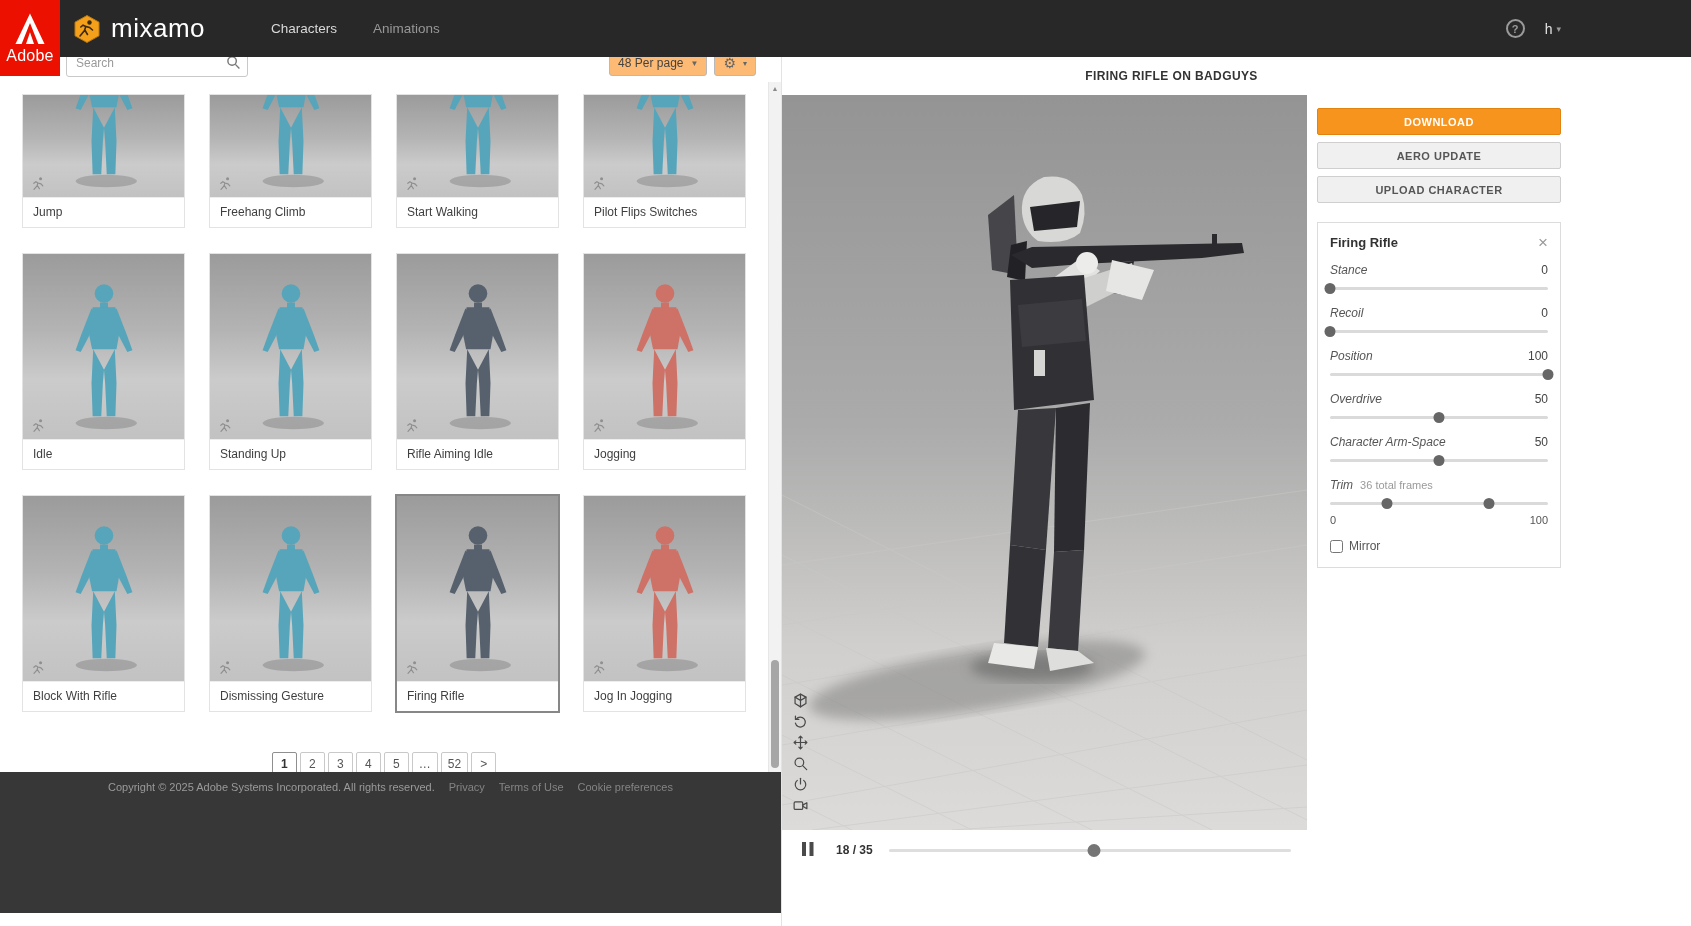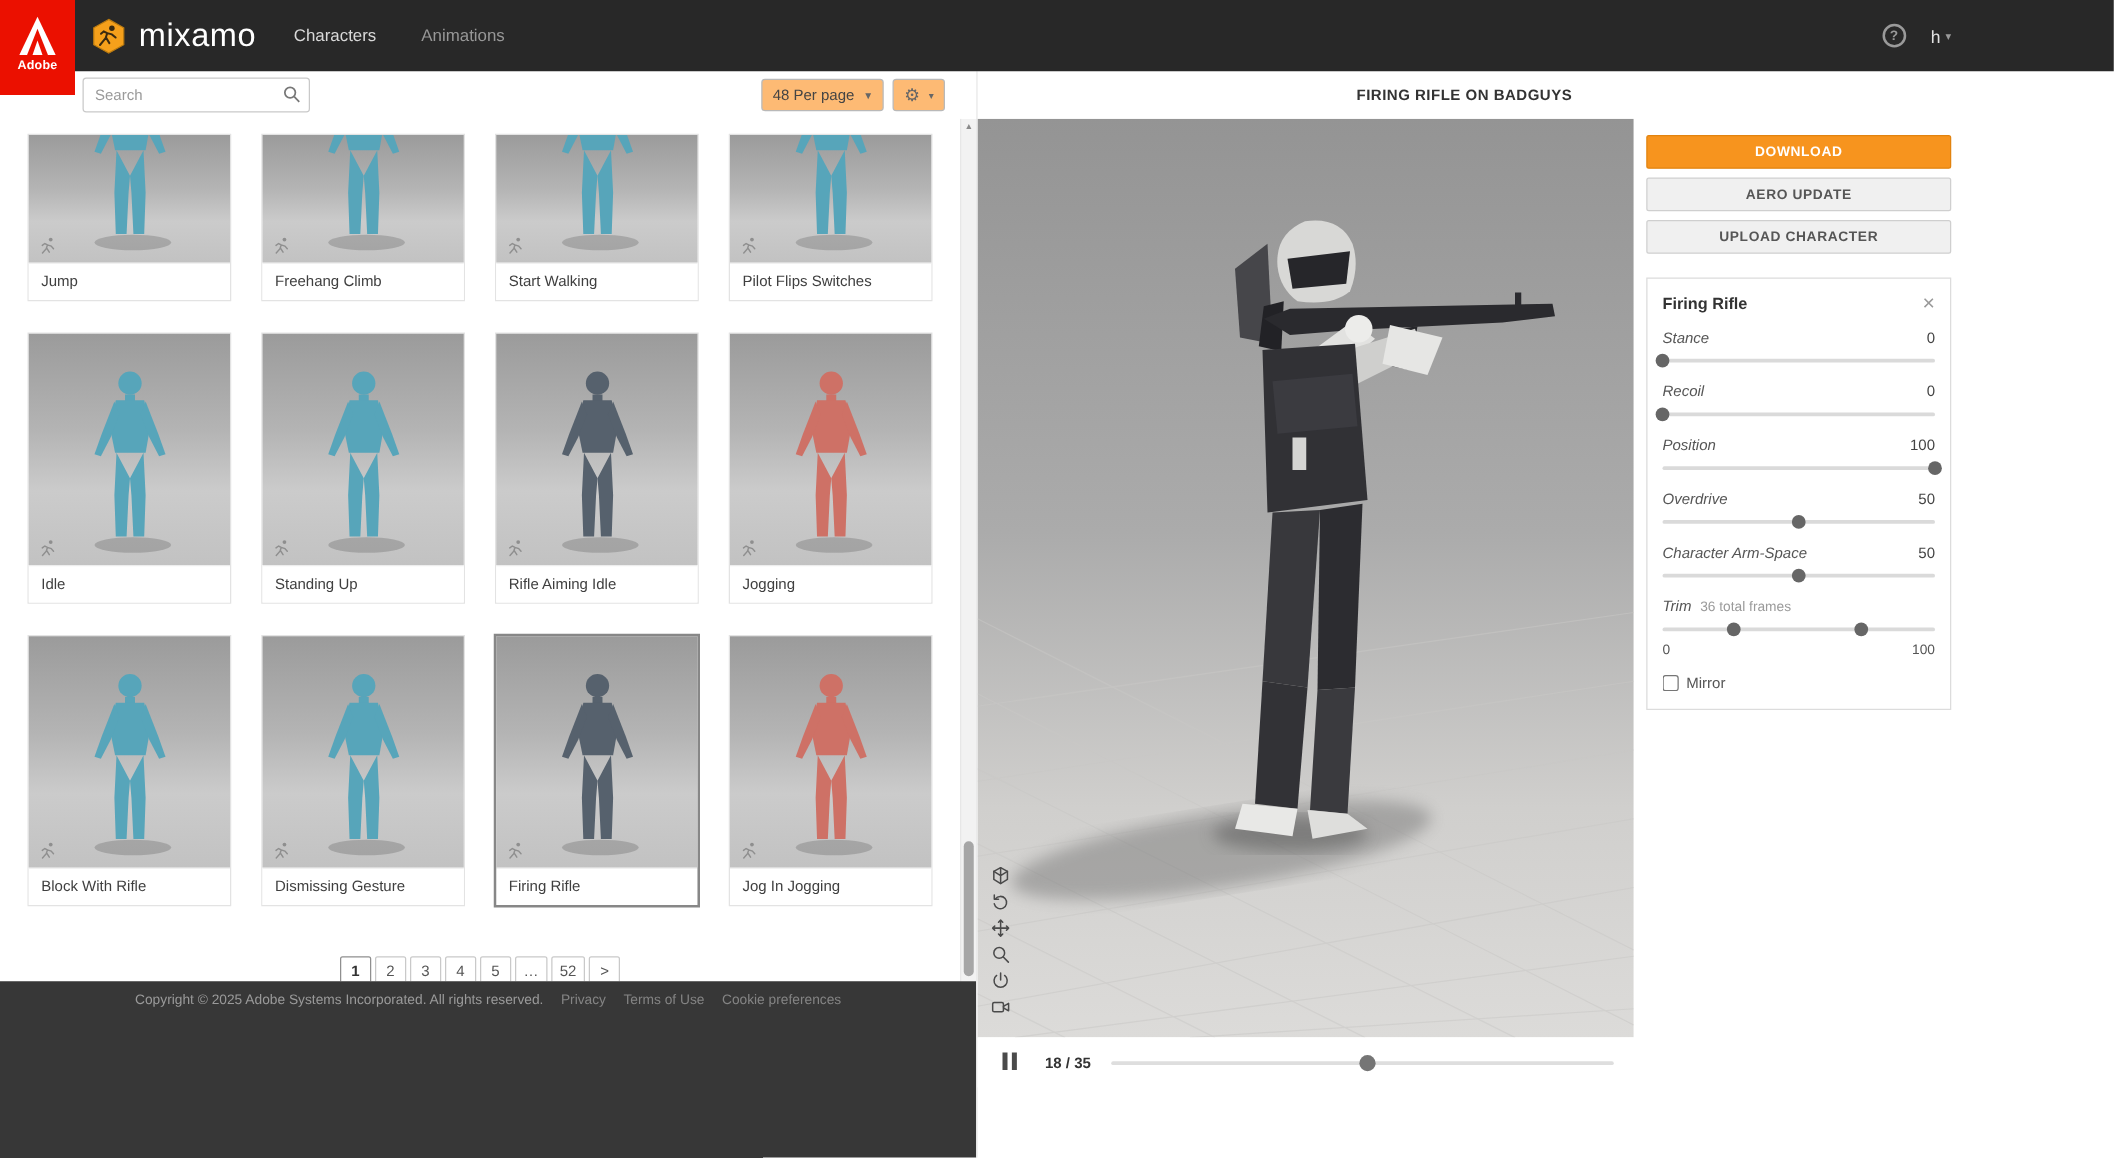--- a/index.html
+++ b/index.html
@@ -6,36 +6,36 @@
   html,body { width:1691px; height:926px; overflow:hidden; background:#fff;
     font-family:"Liberation Sans", sans-serif; }
   :root { --adobe-red:#EB1000; --brand-orange:#F5A01B; --accent:#F7941E; }
 
   
   .topbar { position:absolute; top:0; left:0; width:1691px; height:57px; background:#282828;
     display:flex; align-items:center; z-index:20; }
   .adobe-tab { position:absolute; top:0; left:0; width:60px; height:76px; background:var(--adobe-red);
     display:flex; flex-direction:column; align-items:center; justify-content:flex-start; z-index:30; cursor:pointer; }
   .adobe-tab svg { width:36px; height:32px; margin-top:12px; }
-  .adobe-word { color:#fff; font-size:10px; font-weight:bold; margin-top:3px; letter-spacing:.2px; }
+  .adobe-word { color:#fff; font-size:16px; font-weight:normal; margin-top:3px; letter-spacing:.2px; }
   .brand { display:flex; align-items:center; gap:9px; margin-left:72px; cursor:pointer; }
   .hex-icon { width:30px; height:30px; }
   .brand-word { color:#fff; font-size:26px; font-weight:400; letter-spacing:.5px; }
   .topnav { display:flex; gap:36px; margin-left:30px; }
   .nav-link { font-size:13.5px; color:#979797; cursor:pointer; text-decoration:none; }
-  .nav-link.active { color:#d9d9d9; }
+  .nav-link.active { color:#d9d9d9;margin-left:36px; }
   .topbar-right { position:absolute; right:130px; top:0; height:57px; display:flex; align-items:center; gap:20px; }
   .help-btn { width:19px; height:19px; border:2px solid #9a9a9a; border-radius:50%; color:#9a9a9a;
     font-size:11px; font-weight:bold; display:flex; align-items:center; justify-content:center; cursor:pointer; }
   .user-menu { display:flex; align-items:center; gap:4px; cursor:pointer; }
   .user-menu .initial { color:#e2e2e2; font-size:14px; }
   .user-menu .caret { color:#9a9a9a; font-size:9px; }
 
   
-  .left-panel { position:absolute; top:57px; left:0; width:781px; height:869px; background:#fff; }
+  .left-panel { position:absolute; top:44px; left:0; width:781px; height:869px; background:#fff; }
   .left-toolbar { position:absolute; top:0; left:0; width:781px; height:38px; display:flex;
     align-items:center; justify-content:space-between; padding:0 25px 0 66px; background:#fff; z-index:10; }
   .search-box { position:relative; width:182px; height:28px; }
   .search-box input { width:100%; height:100%; border:1px solid #c9c9c9; border-radius:3px;
     padding:0 28px 0 9px; font-size:12px; color:#444; outline:none; font-family:inherit; }
   .search-box input::placeholder { color:#9a9a9a; }
   .search-icon { position:absolute; right:7px; top:6px; width:15px; height:15px; cursor:pointer; }
   .toolbar-right { display:flex; gap:7px; }
   .per-page, .gear-btn { height:26px; border:1px solid #b9b9b9; border-radius:3px; background:#fdba74;
     display:flex; align-items:center; gap:7px; padding:0 8px; font-size:12px; color:#444; cursor:pointer; }

